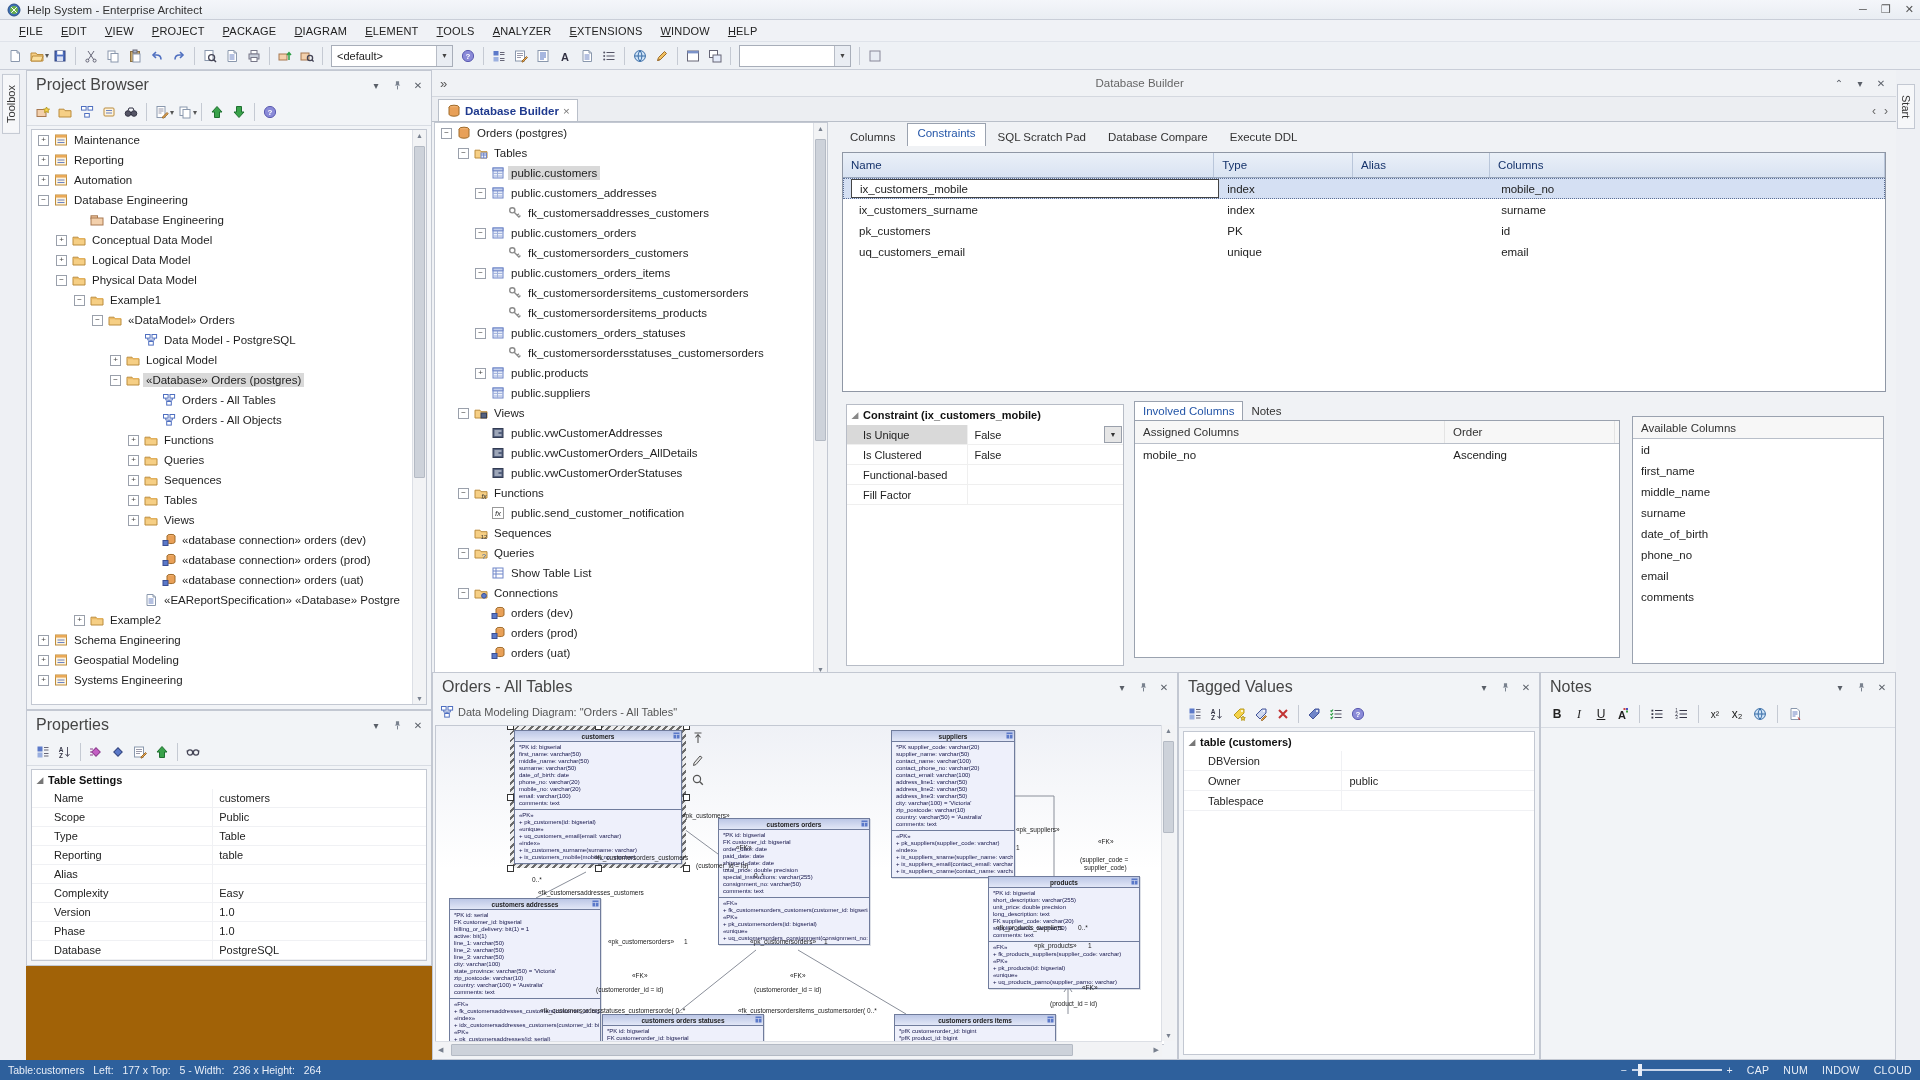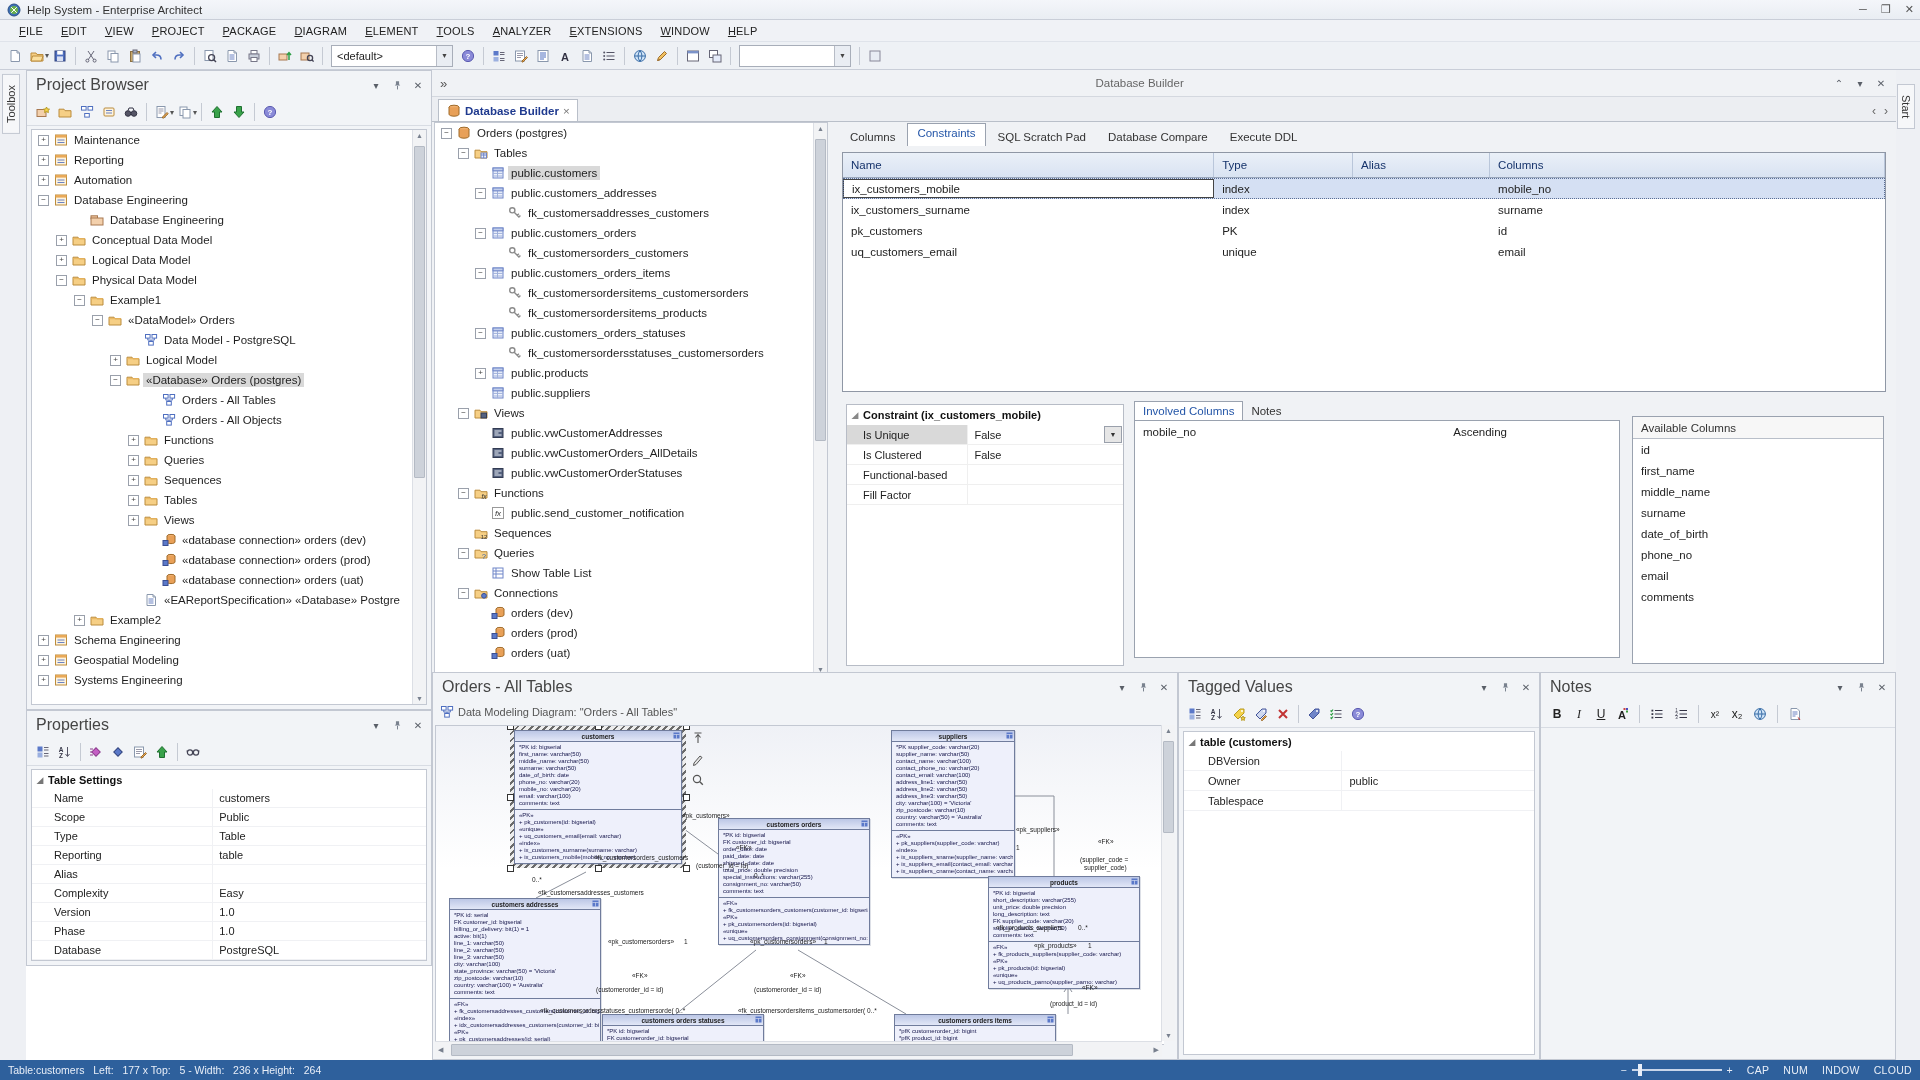--- a/index.html
+++ b/index.html
@@ -1,16 +1,16 @@
 <!DOCTYPE html>
 <html><head>
 <meta charset="utf-8">
 <style>
   html,body{margin:0;padding:0;background:#d8dce2;font-family:"Liberation Sans","DejaVu Sans",sans-serif;}
-  #app{position:relative;width:1920px;height:1080px;background:#ffffff;overflow:hidden;font-size:11px;color:#1e1e1e;}
+  #app{position:relative;width:1920px;height:1080px;background:#a16207;overflow:hidden;font-size:11px;color:#1e1e1e;}
   .abs{position:absolute;}
   
   #titlebar{left:0;top:0;width:1920px;height:20px;background:linear-gradient(#f4f6fa,#e9edf3);border-bottom:1px solid #c9ced8;display:flex;align-items:center;padding:0 6px;box-sizing:border-box;}
   #titlebar .ttl{margin-left:6px;color:#333;font-size:11.5px;}
   .winbtns{margin-left:auto;display:flex;gap:14px;color:#555;font-size:11px;}
   .winbtns span{cursor:default;}
   #menubar{left:0;top:20px;width:1920px;height:22px;background:#f0f2f6;display:flex;align-items:center;padding-left:10px;box-sizing:border-box;border-bottom:1px solid #dfe3ea;}
   .menu-item{padding:3px 9px;color:#222;letter-spacing:.2px;font-size:11px;}
   .menu-item u{text-decoration:underline;}
   #maintoolbar{left:0;top:42px;width:1920px;height:28px;background:#eef1f5;border-bottom:1px solid #c9ced8;display:flex;align-items:center;padding-left:4px;box-sizing:border-box;}
@@ -55,21 +55,21 @@
   .doctab{background:#fff;border:1px solid #b9bfc9;border-bottom:none;height:21px;display:flex;align-items:center;gap:4px;padding:0 7px;font-weight:bold;color:#1f3a8f;font-size:11.5px;}
   .tabnav{position:absolute;right:8px;bottom:3px;color:#666;font-size:12px;display:flex;gap:8px;}
   
   .ctabs{display:flex;align-items:flex-end;height:24px;padding-left:12px;gap:2px;}
   .ctab{padding:3px 9px;font-size:11.5px;color:#333;border:1px solid transparent;border-bottom:none;}
   .ctab.active{background:#fff;border-color:#9aa2af;color:#2456a8;height:16px;}
   
   .cgrid{background:#fff;border:1px solid #8f97a5;}
   .chead{display:flex;background:linear-gradient(#eaf0f8,#d9e3f2);border-bottom:1px solid #9aa7bb;height:24px;}
   .chc{display:flex;align-items:center;padding-left:8px;color:#16336b;font-size:11.5px;border-right:1px solid #b9c6da;box-sizing:border-box;}
-  .crow{display:flex;height:21px;}
+  .crow{display:flex;height:21px;padding-left:8px;}
   .ccell{display:flex;align-items:center;padding-left:8px;font-size:11.5px;color:#222;box-sizing:border-box;}
   .crow.sel{background:#d5e0f3;outline:1px dotted #5a6e96;outline-offset:-1px;}
   .crow.sel .editcell{background:#fff;border:1px solid #444;margin:1px 0;}
   .newrow{color:#8a8f98;font-style:italic;}
   
   .dtitle{display:flex;align-items:center;height:20px;font-weight:bold;color:#111;background:#fff;}
   .dtitle .tri{width:16px;text-align:center;color:#888;font-size:9px;font-weight:normal;}
   .drow{display:flex;height:19px;border-bottom:1px solid #efefef;background:#fff;}
   .drl{width:44%;display:flex;align-items:center;padding-left:16px;box-sizing:border-box;border-right:1px solid #efefef;}
   .drv{flex:1;display:flex;align-items:center;padding-left:6px;position:relative;}
@@ -1373,20 +1373,24 @@
             </div>
           </div>
       </div>
 
       <div class="abs" style="left:306px;top:276px;width:486px;height:266px;">
         <div class="stabs" id="stabs">
             <div class="stab active">Involved Columns</div>
             <div class="stab">Notes</div>
           </div>
         <div style="border:1px solid #9aa2af;background:#fff;height:238px;box-sizing:border-box;" id="involved-grid">
+            <div class="lthead">
+              <div class="lthc" style="width: 310px;">Assigned Columns</div>
+              <div class="lthc" style="width: 170px;">Order</div>
+            </div>
             <div class="ltrow">
               <div class="ltc" style="width: 310px;">mobile_no</div>
               <div class="ltc" style="width: 170px;">Ascending</div>
             </div>
           </div>
       </div>
 
       <div class="abs" style="left:804px;top:294px;width:252px;height:248px;border:1px solid #9aa2af;background:#fff;box-sizing:border-box;">
         <div class="lthead" style="height:21px;">
             <div class="lthc" style="flex:1;border-right:none;">Available Columns</div>

